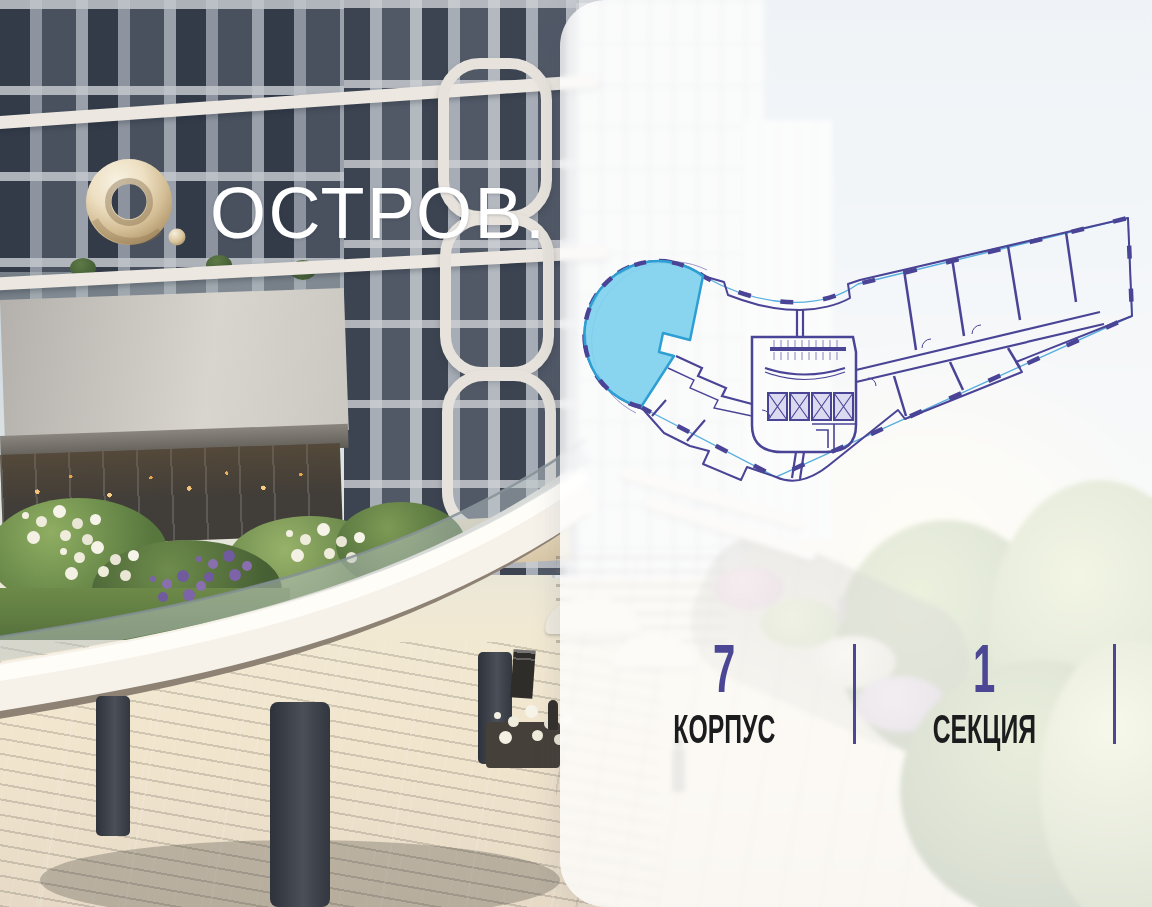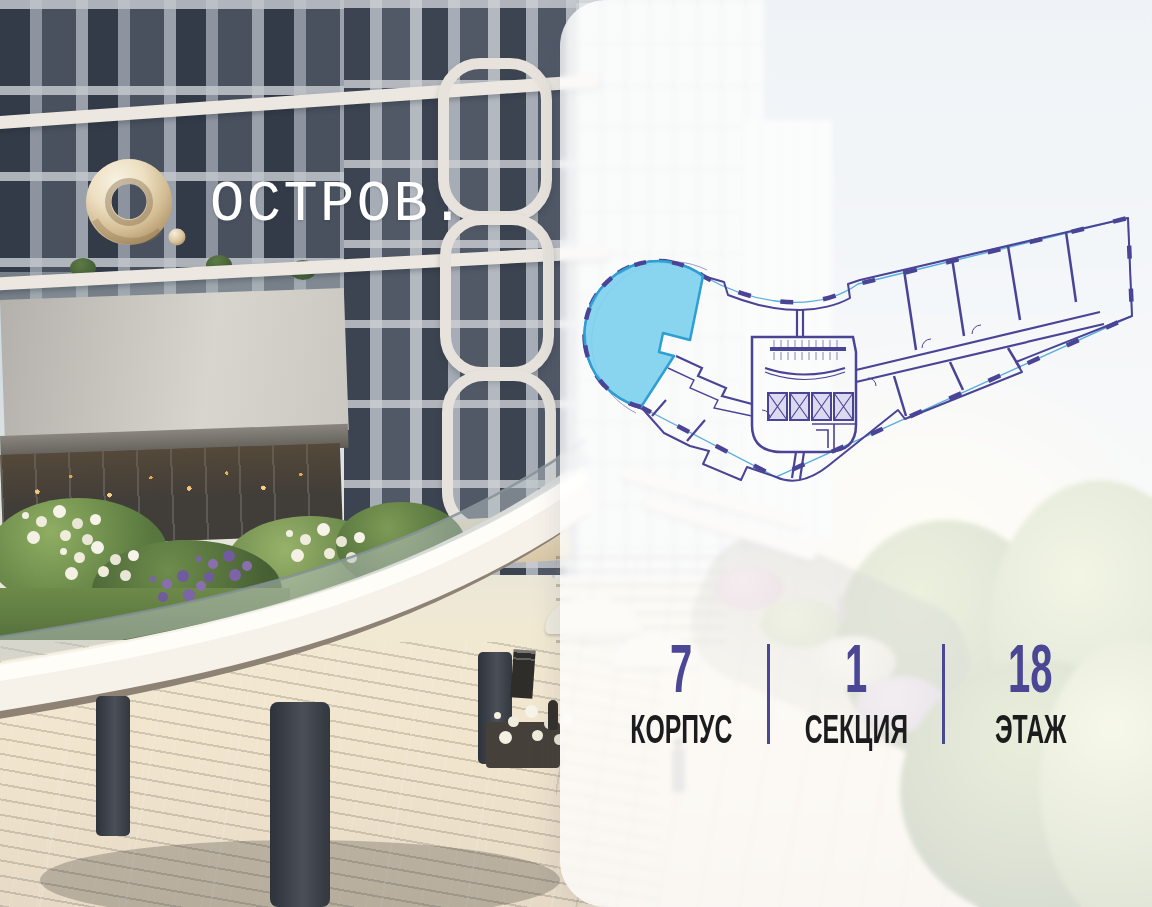--- a/index.html
+++ b/index.html
@@ -127,22 +127,22 @@
   .stats{position:absolute;left:36px;top:638px;width:520px;height:112px;display:flex;align-items:stretch;}
   .stat-col{flex:1;display:flex;flex-direction:column;align-items:center;justify-content:flex-start;}
   .stat-value{font-size:69px;line-height:62px;font-weight:700;color:#4c4795;
     transform:scaleX(.58);transform-origin:center;letter-spacing:0;}
   .stat-label{margin-top:12px;font-size:40px;line-height:34px;font-weight:700;color:#1c1c1e;
     transform:scaleX(.62);transform-origin:center;white-space:nowrap;}
   .stat-divider{width:3px;height:100px;background:#4c4795;align-self:center;}
 
   
   .logo{left:86px;top:158px;display:flex;align-items:flex-start;}
-  .wordmark{margin-left:24px;margin-top:19px;font-size:57px;font-weight:500;color:#ffffff;
-    letter-spacing:2.5px;line-height:1;text-shadow:0 1px 3px rgba(40,45,60,.25);font-family:Liberation Mono, monospace;}
+  .wordmark{margin-left:24px;margin-top:19px;font-size:72px;font-weight:500;color:#ffffff;
+    letter-spacing:2.5px;line-height:1;text-shadow:0 1px 3px rgba(40,45,60,.25);}
 </style>
 </head>
 <body>
 
 <div class="stage">
 
   <div class="abs" style="inset:0;">
     <div class="abs sun-glow"></div>
     <div class="abs far-tower"></div>
     <div class="abs far-tower2"></div>
@@ -270,24 +270,20 @@
       <div class="stat-col">
         <div class="stat-value">7</div>
         <div class="stat-label">КОРПУС</div>
       </div>
       <div class="stat-divider"></div>
       <div class="stat-col">
         <div class="stat-value">1</div>
         <div class="stat-label">СЕКЦИЯ</div>
       </div>
       <div class="stat-divider"></div>
-      <div class="stat-col">
-        <div class="stat-value">18</div>
-        <div class="stat-label">ЭТАЖ</div>
-      </div>
     </div>
   </div>
 
   <div class="abs logo">
     <svg width="100" height="92" viewBox="0 0 100 92">
       <defs>
         <radialGradient id="goldA" cx="36%" cy="26%" r="85%">
           <stop offset="0%" stop-color="#f8f2e2"></stop>
           <stop offset="38%" stop-color="#eddfc2"></stop>
           <stop offset="68%" stop-color="#d3bd94"></stop>

